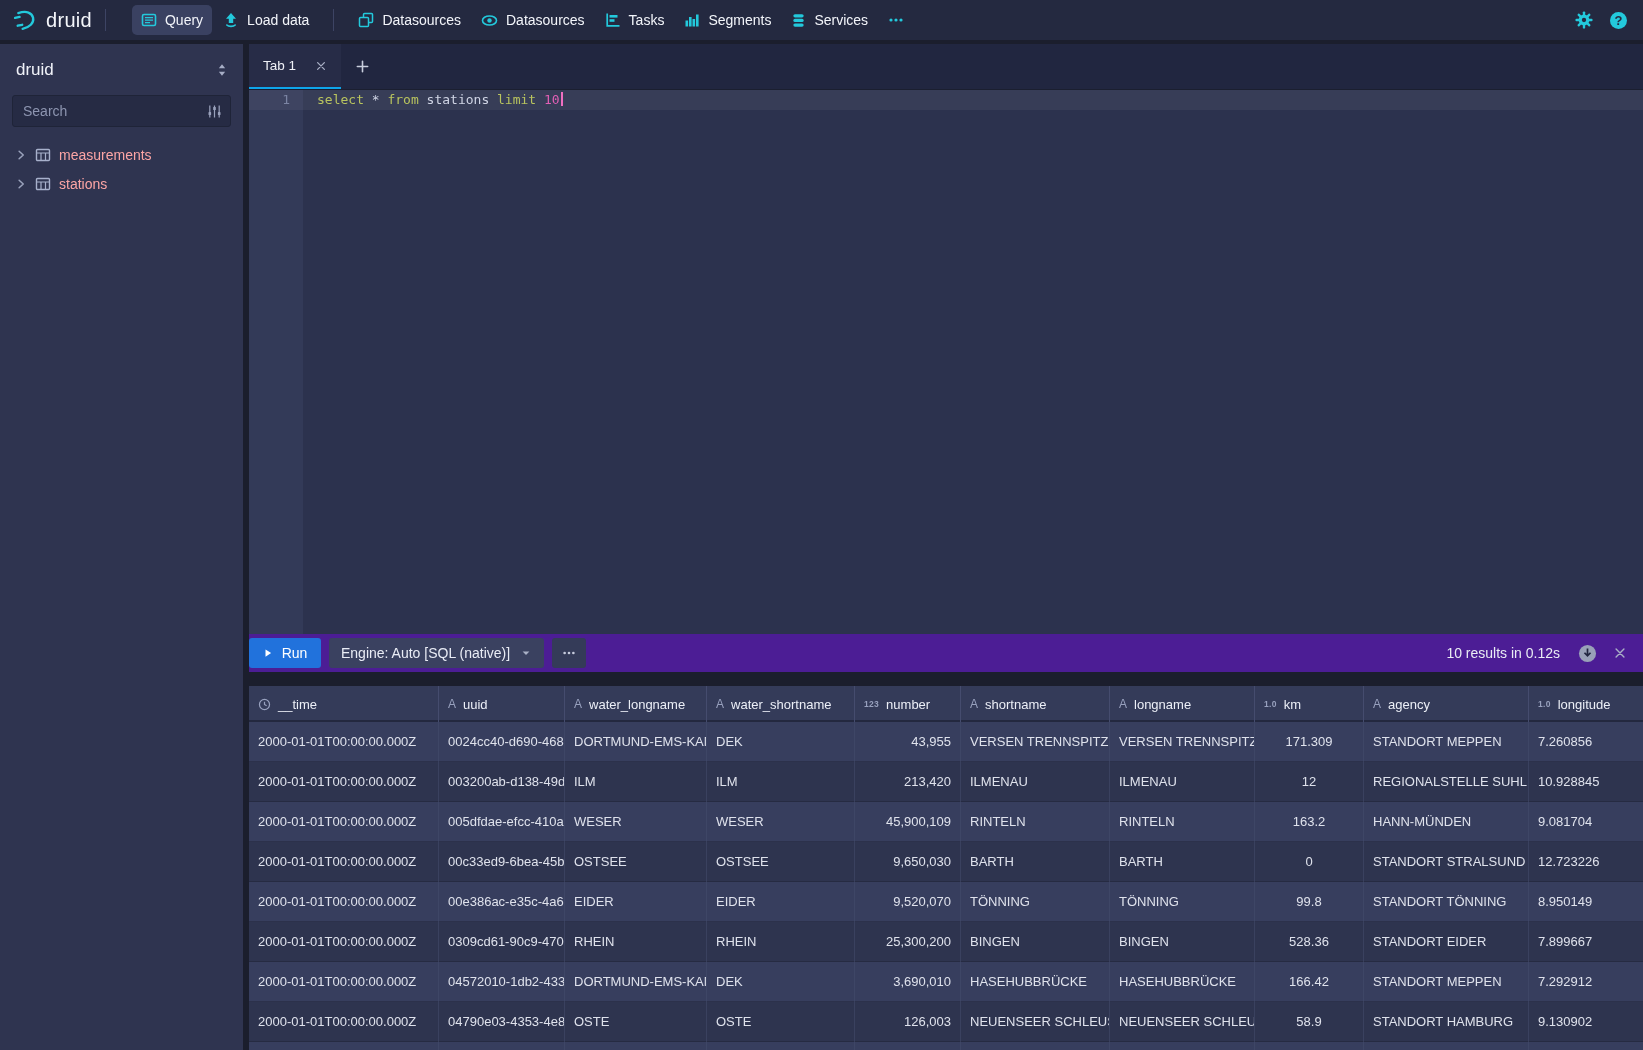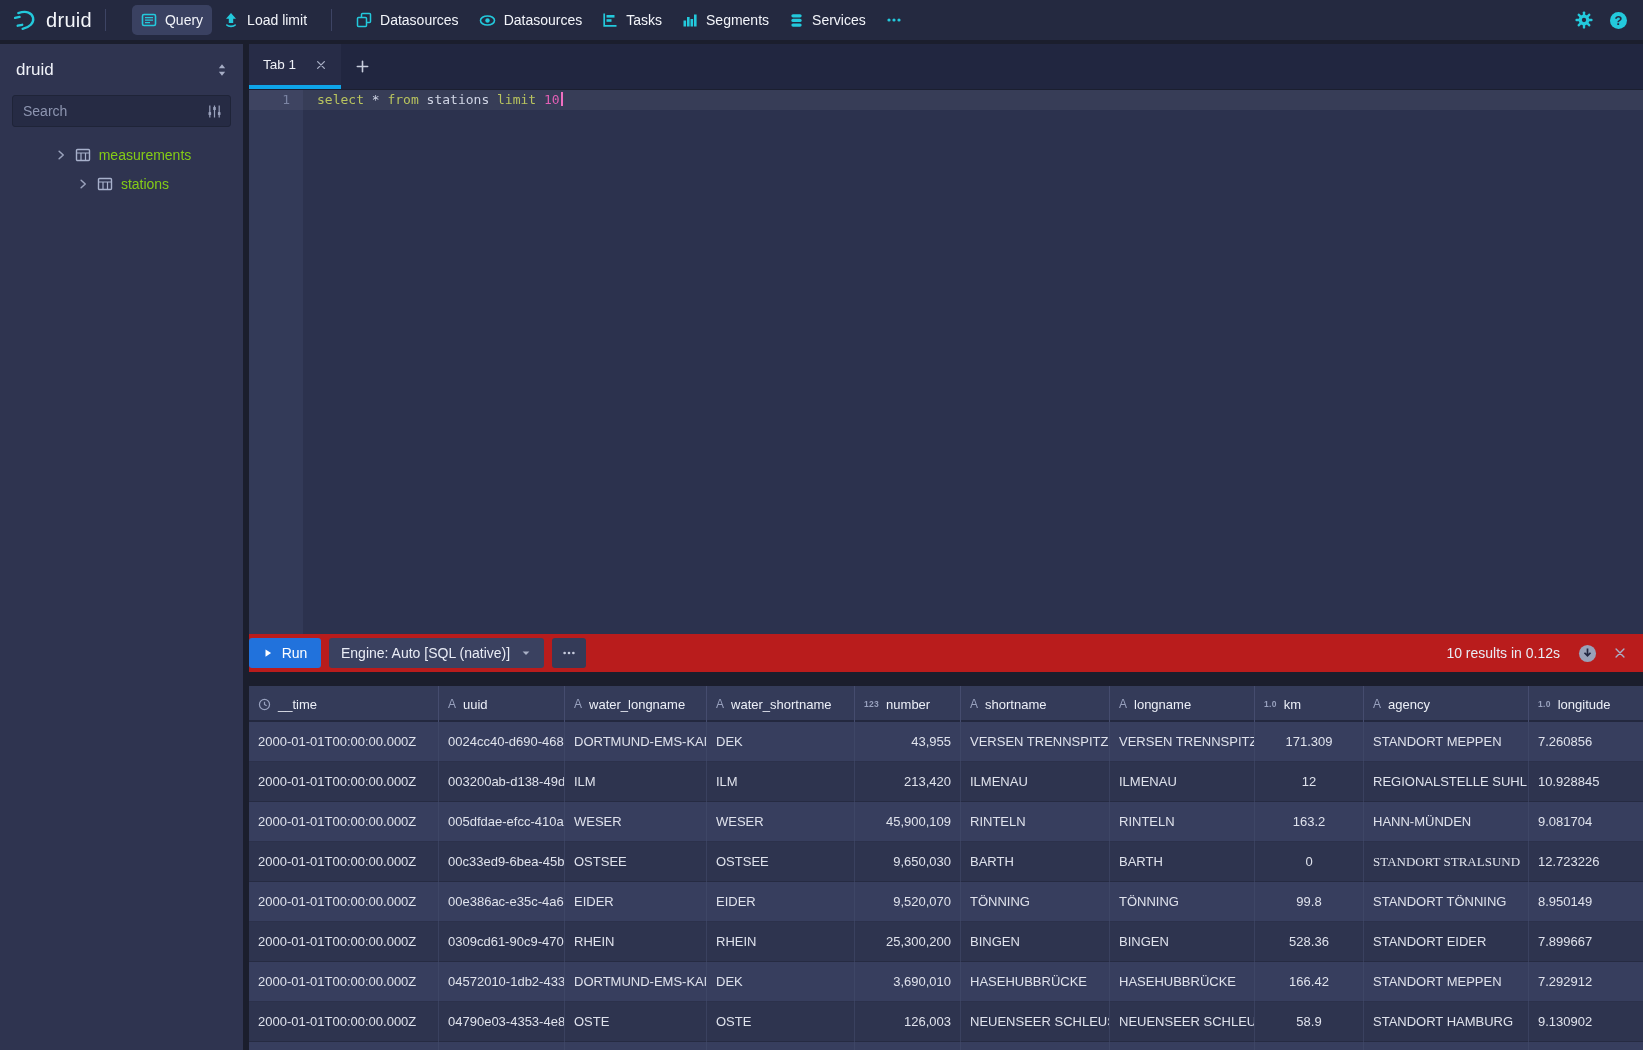--- a/index.html
+++ b/index.html
@@ -30,48 +30,48 @@
   .sidebar-header{display:flex;align-items:center;justify-content:space-between;
                   color:#f0f2f8;font-size:17px;padding:2px 2px 0 4px;}
   .sidebar-header .icon{color:#a7aec6;cursor:pointer;}
   .search-box{margin-top:15px;height:30px;background:#262b44;border:1px solid #1f2438;border-radius:3px;
               display:flex;align-items:center;padding:0 8px;}
   .search-box input{flex:1;background:transparent;border:none;outline:none;color:#86efac;font-size:14px;
                     font-family:"Liberation Sans",sans-serif;min-width:0;}
   .search-box input::placeholder{color:#8d95b0;}
   .search-box .icon{color:#9aa2bc;margin-left:6px;cursor:pointer;}
   .tree{margin-top:13px;}
-  .tree-row{display:flex;align-items:center;gap:8px;height:29px;color:#84cc16;font-size:14px;
-            padding-left:3px;cursor:pointer;border-radius:3px;justify-content:center;}
+  .tree-row{display:flex;align-items:center;gap:8px;height:29px;color:#fca5a5;font-size:14px;
+            padding-left:3px;cursor:pointer;border-radius:3px;}
   .tree-row .chev{color:#9aa2bc;}
   .tree-row .tbl{color:#a8b1cc;}
 
   
   .main{position:absolute;left:249px;top:44px;right:0;bottom:0;}
   .tabbar{position:absolute;top:0;left:0;right:0;height:46px;background:#212640;display:flex;
           align-items:stretch;border-bottom:1px solid #1b1f30;box-sizing:border-box;}
   .tab{display:flex;align-items:center;gap:19px;padding:0 14px;background:#272c47;
-       border-bottom:4px solid #0ea5e9;color:#eef0f6;font-size:13.5px;cursor:pointer;}
+       border-bottom:2px solid #0ea5e9;color:#eef0f6;font-size:13.5px;cursor:pointer;}
   .tab-close{color:#a9b0c6;display:flex;cursor:pointer;}
   .tab-add{width:42px;display:flex;align-items:center;justify-content:center;color:#c9cedd;cursor:pointer;}
 
   .editor{position:absolute;top:46px;left:0;right:0;height:544px;background:#2c324e;cursor:text;}
   .gutter{position:absolute;left:0;top:0;bottom:0;width:54px;background:#333a58;}
   .active-line{position:absolute;left:0;right:0;top:0;height:20px;background:rgba(255,255,255,0.055);}
   .line-no{position:absolute;left:0;top:0;width:54px;height:20px;line-height:20px;text-align:right;
            padding-right:13px;box-sizing:border-box;color:#7b84a3;
            font-family:"DejaVu Sans Mono",monospace;font-size:13px;}
   .code-line{position:absolute;left:54px;top:0;height:20px;line-height:20px;padding-left:14px;
              font-family:"DejaVu Sans Mono",monospace;font-size:13px;white-space:pre;}
   .tok-keyword{color:#b9c45e;}
   .tok-plain{color:#cfd4e4;}
   .tok-number{color:#e05fb4;}
   .cursor{display:inline-block;width:2px;height:14px;background:#ef6fc0;vertical-align:-2px;margin-left:1px;}
 
-  .runbar{position:absolute;top:590px;left:0;right:0;height:38px;background:#b91c1c;
+  .runbar{position:absolute;top:590px;left:0;right:0;height:38px;background:#4c1d95;
           display:flex;align-items:center;padding-right:10px;box-sizing:border-box;}
   .btn{display:flex;align-items:center;justify-content:center;height:30px;border-radius:3px;
        border:none;font-family:"Liberation Sans",sans-serif;font-size:14px;cursor:pointer;}
   .btn-run{width:72px;gap:9px;background:#2172dc;color:#fff;}
   .btn-run .icon{color:#fff;}
   .btn-engine{margin-left:8px;padding:0 12px;gap:10px;background:#3a4160;color:#e9ecf5;}
   .btn-engine .icon{color:#a9b0c6;}
   .btn-more{margin-left:8px;width:34px;background:#343b58;color:#c6cbdc;}
   .run-spacer{flex:1;}
   .run-status{color:#e9ecf4;font-size:14px;margin-right:18px;}
@@ -125,21 +125,21 @@
           </span>
           <span>Query</span>
         </div>
         <div class="nav-item">
           <span class="icon">
             <svg width="16" height="16" viewBox="0 0 16 16">
               <path d="M8 1 L13 6.8 H10.2 V11 H5.8 V6.8 H3 Z" fill="currentColor"></path>
               <path d="M3.8 13 C5.5 14.8 10.5 14.8 12.2 13" stroke="currentColor" stroke-width="1.6" fill="none" stroke-linecap="round"></path>
             </svg>
           </span>
-          <span>Load limit</span>
+          <span>Load data</span>
         </div>
         <div class="nav-divider"></div>
         <div class="nav-item">
           <span class="icon">
             <svg width="16" height="16" viewBox="0 0 16 16">
               <rect x="5.5" y="1.5" width="9" height="9" rx="1" fill="none" stroke="currentColor" stroke-width="1.5"></rect>
               <rect x="1.5" y="5.5" width="9" height="9" rx="1" fill="#242940" stroke="currentColor" stroke-width="1.5"></rect>
             </svg>
           </span>
           <span>Datasources</span>
@@ -417,21 +417,21 @@
           </div>
           <div class="row dark">
             <div class="td left" style="width: 190px;">2000-01-01T00:00:00.000Z</div>
             <div class="td left" style="width: 126px;">00c33ed9-6bea-45b4-87</div>
             <div class="td left" style="width: 142px;">OSTSEE</div>
             <div class="td left" style="width: 148px;">OSTSEE</div>
             <div class="td right" style="width: 106px;">9,650,030</div>
             <div class="td left" style="width: 149px;">BARTH</div>
             <div class="td left" style="width: 145px;">BARTH</div>
             <div class="td center" style="width: 109px;">0</div>
-            <div class="td left" style="width: 165px; font-family: Liberation Serif, serif;">STANDORT STRALSUND</div>
+            <div class="td left" style="width: 165px;">STANDORT STRALSUND</div>
             <div class="td left" style="width: 180px;">12.723226</div>
           </div>
           <div class="row light">
             <div class="td left" style="width: 190px;">2000-01-01T00:00:00.000Z</div>
             <div class="td left" style="width: 126px;">00e386ac-e35c-4a6e-80</div>
             <div class="td left" style="width: 142px;">EIDER</div>
             <div class="td left" style="width: 148px;">EIDER</div>
             <div class="td right" style="width: 106px;">9,520,070</div>
             <div class="td left" style="width: 149px;">TÖNNING</div>
             <div class="td left" style="width: 145px;">TÖNNING</div>

